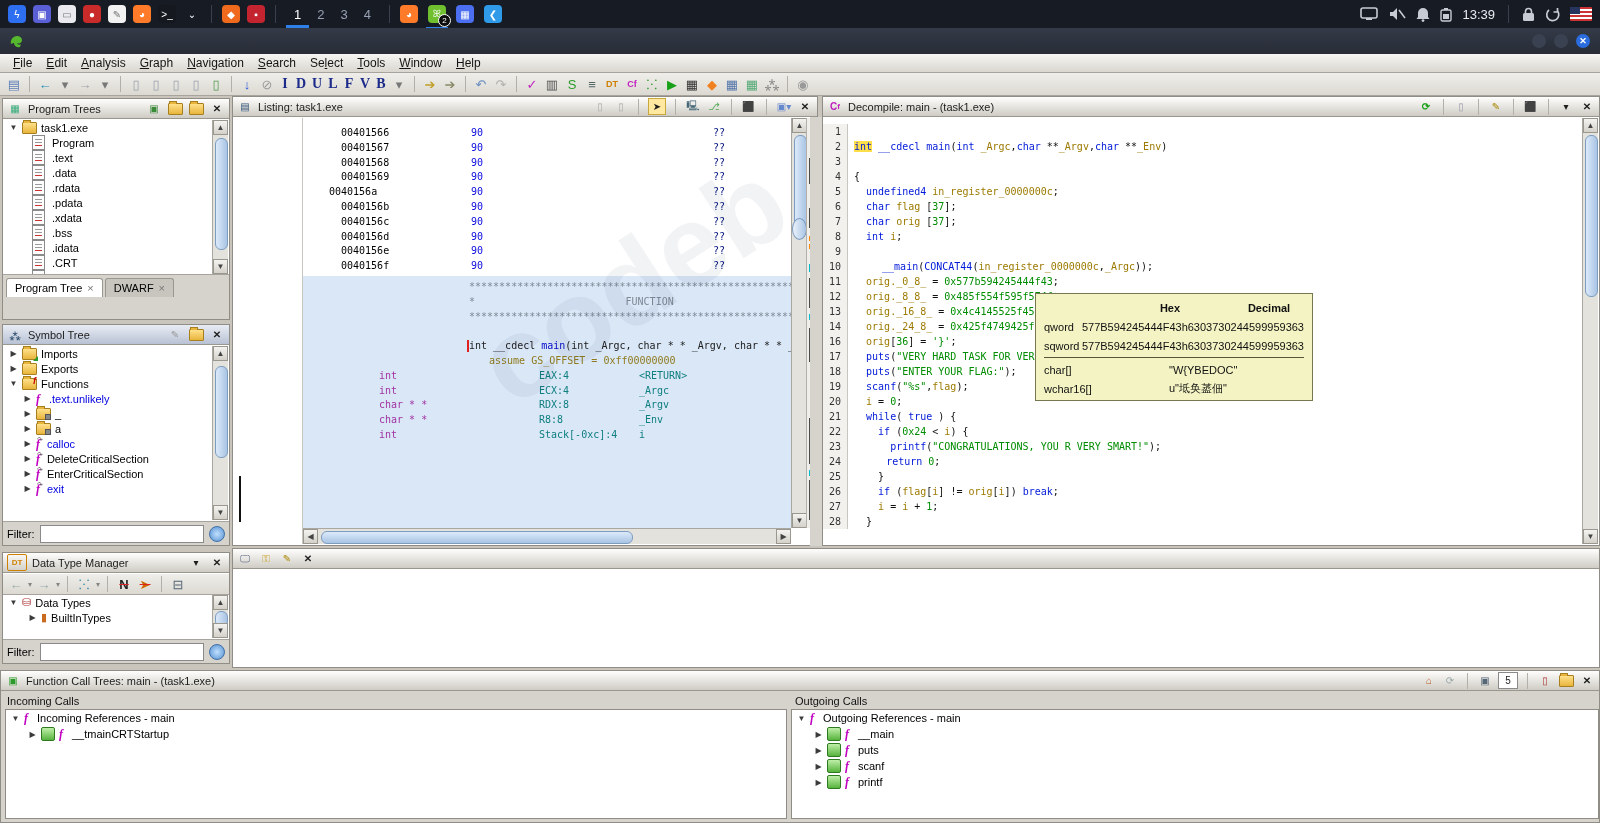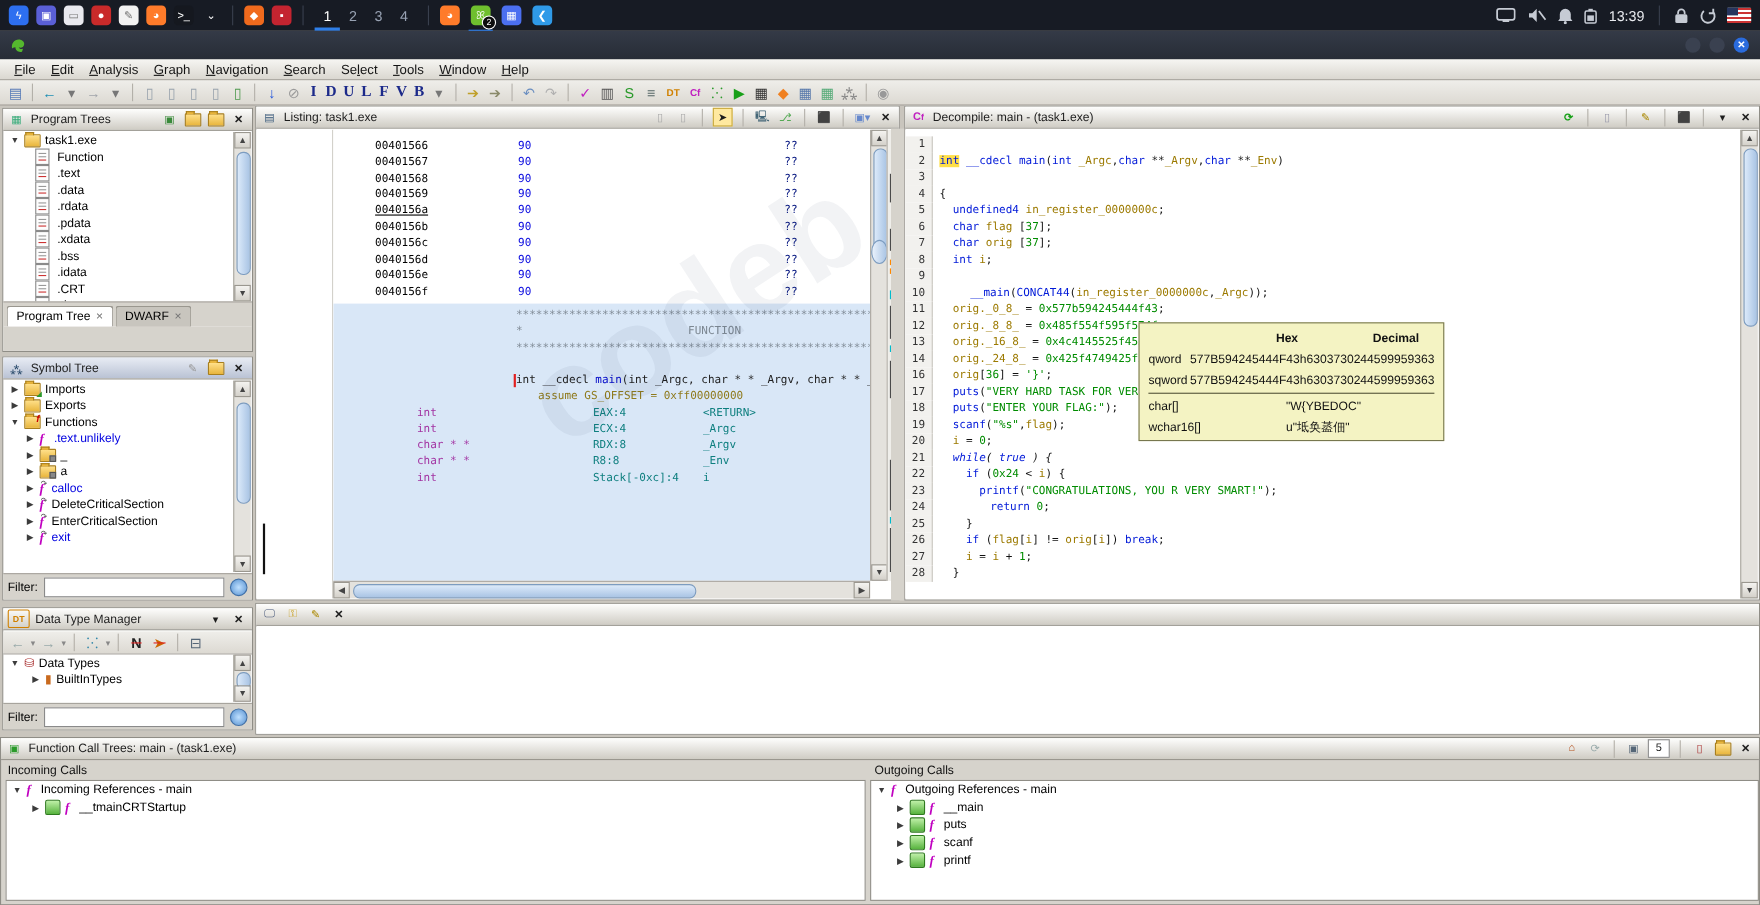--- a/index.html
+++ b/index.html
@@ -225,21 +225,21 @@
     <span class="hico" style="font-weight:bold">✕</span>
   </div>
   <div id="pt-tree" style="position:absolute;top:21px;left:1px;right:16px;bottom:45px;overflow:hidden">
       <div class="trow">
         <span class="arrow">▼</span>
         <span class="ico-folder"></span>
         <span>task1.exe</span>
       </div>
       <div class="trow" style="padding-left: 28px;">
         <span class="ico-page"></span>
-        <span style="margin-left: 3px;">Function</span>
+        <span style="margin-left: 3px;">Program</span>
       </div>
       <div class="trow" style="padding-left: 28px;">
         <span class="ico-page"></span>
         <span style="margin-left: 3px;">.text</span>
       </div>
       <div class="trow" style="padding-left: 28px;">
         <span class="ico-page"></span>
         <span style="margin-left: 3px;">.data</span>
       </div>
       <div class="trow" style="padding-left: 28px;">
@@ -441,21 +441,21 @@
   <div style="position:absolute;top:21px;left:0;width:69px;bottom:1px;background:#fff">
     <div style="position:absolute;left:6px;top:358px;width:2px;height:46px;background:#111"></div>
   </div>
   <div style="position:absolute;top:21px;left:69px;width:1px;bottom:1px;background:#c9c6bf"></div>
 
   <div id="lst-content" style="position: absolute; top: 21px; left: 70px; width: 492px; bottom: 17px; background: rgb(255, 255, 255); overflow: hidden; padding-top: 8px;">
       <div class="lst-line"><span class="l-addr" style="position: absolute; left: 38px;">00401566</span><span class="l-byte" style="position: absolute; left: 168px;">90</span><span class="l-q" style="position: absolute; left: 410px;">??</span></div>
       <div class="lst-line"><span class="l-addr" style="position: absolute; left: 38px;">00401567</span><span class="l-byte" style="position: absolute; left: 168px;">90</span><span class="l-q" style="position: absolute; left: 410px;">??</span></div>
       <div class="lst-line"><span class="l-addr" style="position: absolute; left: 38px;">00401568</span><span class="l-byte" style="position: absolute; left: 168px;">90</span><span class="l-q" style="position: absolute; left: 410px;">??</span></div>
       <div class="lst-line"><span class="l-addr" style="position: absolute; left: 38px;">00401569</span><span class="l-byte" style="position: absolute; left: 168px;">90</span><span class="l-q" style="position: absolute; left: 410px;">??</span></div>
-      <div class="lst-line"><span class="l-addr" style="position: absolute; left: 38px; text-decoration: underline;">0040156a</span><span class="l-byte" style="position: absolute; left: 168px;">90</span><span class="l-q" style="position: absolute; left: 410px;">??</span></div>
+      <div class="lst-line"><span class="l-addr" style="position: absolute; left: 26px;">0040156a</span><span class="l-byte" style="position: absolute; left: 168px;">90</span><span class="l-q" style="position: absolute; left: 410px;">??</span></div>
       <div class="lst-line"><span class="l-addr" style="position: absolute; left: 38px;">0040156b</span><span class="l-byte" style="position: absolute; left: 168px;">90</span><span class="l-q" style="position: absolute; left: 410px;">??</span></div>
       <div class="lst-line"><span class="l-addr" style="position: absolute; left: 38px;">0040156c</span><span class="l-byte" style="position: absolute; left: 168px;">90</span><span class="l-q" style="position: absolute; left: 410px;">??</span></div>
       <div class="lst-line"><span class="l-addr" style="position: absolute; left: 38px;">0040156d</span><span class="l-byte" style="position: absolute; left: 168px;">90</span><span class="l-q" style="position: absolute; left: 410px;">??</span></div>
       <div class="lst-line"><span class="l-addr" style="position: absolute; left: 38px;">0040156e</span><span class="l-byte" style="position: absolute; left: 168px;">90</span><span class="l-q" style="position: absolute; left: 410px;">??</span></div>
       <div class="lst-line"><span class="l-addr" style="position: absolute; left: 38px;">0040156f</span><span class="l-byte" style="position: absolute; left: 168px;">90</span><span class="l-q" style="position: absolute; left: 410px;">??</span></div>
       <div style="background: rgb(217, 231, 247); margin-top: 2px; padding: 4px 0px 26px; min-height: 230px;">
         <div class="lst-line"><span class="l-plate" style="position: absolute; left: 166px;">**************************************************************************************</span></div>
         <div class="lst-line"><span class="l-plate" style="position: absolute; left: 166px;">*                         FUNCTION                          *</span></div>
         <div class="lst-line"><span class="l-plate" style="position: absolute; left: 166px;">**************************************************************************************</span></div>
         <div class="lst-line"></div>
@@ -530,24 +530,24 @@
       <div class="code-line"><span class="gut-num">10</span><span style="padding-left: 22px;"><span class="c-p">  </span><span class="c-f">__main</span><span class="c-p">(</span><span class="c-f">CONCAT44</span><span class="c-p">(</span><span class="c-v">in_register_0000000c</span><span class="c-p">,</span><span class="c-v">_Argc</span><span class="c-p">));</span></span></div>
       <div class="code-line"><span class="gut-num">11</span><span style="padding-left: 6px;"><span class="c-p">  </span><span class="c-v">orig._0_8_</span><span class="c-p"> = </span><span class="c-n">0x577b594245444f43</span><span class="c-p">;</span></span></div>
       <div class="code-line"><span class="gut-num">12</span><span style="padding-left: 6px;"><span class="c-p">  </span><span class="c-v">orig._8_8_</span><span class="c-p"> = </span><span class="c-n">0x485f554f595f574f</span><span class="c-p">;</span></span></div>
       <div class="code-line"><span class="gut-num">13</span><span style="padding-left: 6px;"><span class="c-p">  </span><span class="c-v">orig._16_8_</span><span class="c-p"> = </span><span class="c-n">0x4c4145525f455641</span><span class="c-p">;</span></span></div>
       <div class="code-line"><span class="gut-num">14</span><span style="padding-left: 6px;"><span class="c-p">  </span><span class="c-v">orig._24_8_</span><span class="c-p"> = </span><span class="c-n">0x425f4749425f594c</span><span class="c-p">;</span></span></div>
       <div class="code-line"><span class="gut-num">16</span><span style="padding-left: 6px;"><span class="c-p">  </span><span class="c-v">orig</span><span class="c-p">[</span><span class="c-n">36</span><span class="c-p">] = </span><span class="c-s">'}'</span><span class="c-p">;</span></span></div>
       <div class="code-line"><span class="gut-num">17</span><span style="padding-left: 6px;"><span class="c-p">  </span><span class="c-f">puts</span><span class="c-p">(</span><span class="c-s">"VERY HARD TASK FOR VER</span></span></div>
       <div class="code-line"><span class="gut-num">18</span><span style="padding-left: 6px;"><span class="c-p">  </span><span class="c-f">puts</span><span class="c-p">(</span><span class="c-s">"ENTER YOUR FLAG:"</span><span class="c-p">);</span></span></div>
       <div class="code-line"><span class="gut-num">19</span><span style="padding-left: 6px;"><span class="c-p">  </span><span class="c-f">scanf</span><span class="c-p">(</span><span class="c-s">"%s"</span><span class="c-p">,</span><span class="c-v">flag</span><span class="c-p">);</span></span></div>
       <div class="code-line"><span class="gut-num">20</span><span style="padding-left: 6px;"><span class="c-p">  </span><span class="c-v">i</span><span class="c-p"> = </span><span class="c-n">0</span><span class="c-p">;</span></span></div>
-      <div class="code-line"><span class="gut-num">21</span><span style="padding-left: 6px; font-style: italic;"><span class="c-p">  </span><span class="c-k">while</span><span class="c-p">( </span><span class="c-k">true</span><span class="c-p"> ) {</span></span></div>
+      <div class="code-line"><span class="gut-num">21</span><span style="padding-left: 6px;"><span class="c-p">  </span><span class="c-k">while</span><span class="c-p">( </span><span class="c-k">true</span><span class="c-p"> ) {</span></span></div>
       <div class="code-line"><span class="gut-num">22</span><span style="padding-left: 6px;"><span class="c-p">    </span><span class="c-k">if</span><span class="c-p"> (</span><span class="c-n">0x24</span><span class="c-p"> &lt; </span><span class="c-v">i</span><span class="c-p">) {</span></span></div>
       <div class="code-line"><span class="gut-num">23</span><span style="padding-left: 6px;"><span class="c-p">      </span><span class="c-f">printf</span><span class="c-p">(</span><span class="c-s">"CONGRATULATIONS, YOU R VERY SMART!"</span><span class="c-p">);</span></span></div>
-      <div class="code-line"><span class="gut-num">24</span><span style="padding-left: 16px;"><span class="c-p">      </span><span class="c-k">return</span><span class="c-p"> </span><span class="c-n">0</span><span class="c-p">;</span></span></div>
+      <div class="code-line"><span class="gut-num">24</span><span style="padding-left: 2px;"><span class="c-p">      </span><span class="c-k">return</span><span class="c-p"> </span><span class="c-n">0</span><span class="c-p">;</span></span></div>
       <div class="code-line"><span class="gut-num">25</span><span style="padding-left: 6px;"><span class="c-p">    }</span></span></div>
       <div class="code-line"><span class="gut-num">26</span><span style="padding-left: 6px;"><span class="c-p">    </span><span class="c-k">if</span><span class="c-p"> (</span><span class="c-v">flag</span><span class="c-p">[</span><span class="c-v">i</span><span class="c-p">] != </span><span class="c-v">orig</span><span class="c-p">[</span><span class="c-v">i</span><span class="c-p">]) </span><span class="c-k">break</span><span class="c-p">;</span></span></div>
       <div class="code-line"><span class="gut-num">27</span><span style="padding-left: 6px;"><span class="c-p">    </span><span class="c-v">i</span><span class="c-p"> = </span><span class="c-v">i</span><span class="c-p"> + </span><span class="c-n">1</span><span class="c-p">;</span></span></div>
       <div class="code-line"><span class="gut-num">28</span><span style="padding-left: 6px;"><span class="c-p">  }</span></span></div>
     </div>
   <div class="sbv" style="top:21px;right:1px;bottom:1px">
     <div class="sb-btn" style="top:0">▲</div>
     <div class="sb-thumb" style="top:17px;height:160px"></div>
     <div class="sb-btn" style="bottom:0">▼</div>
   </div>

